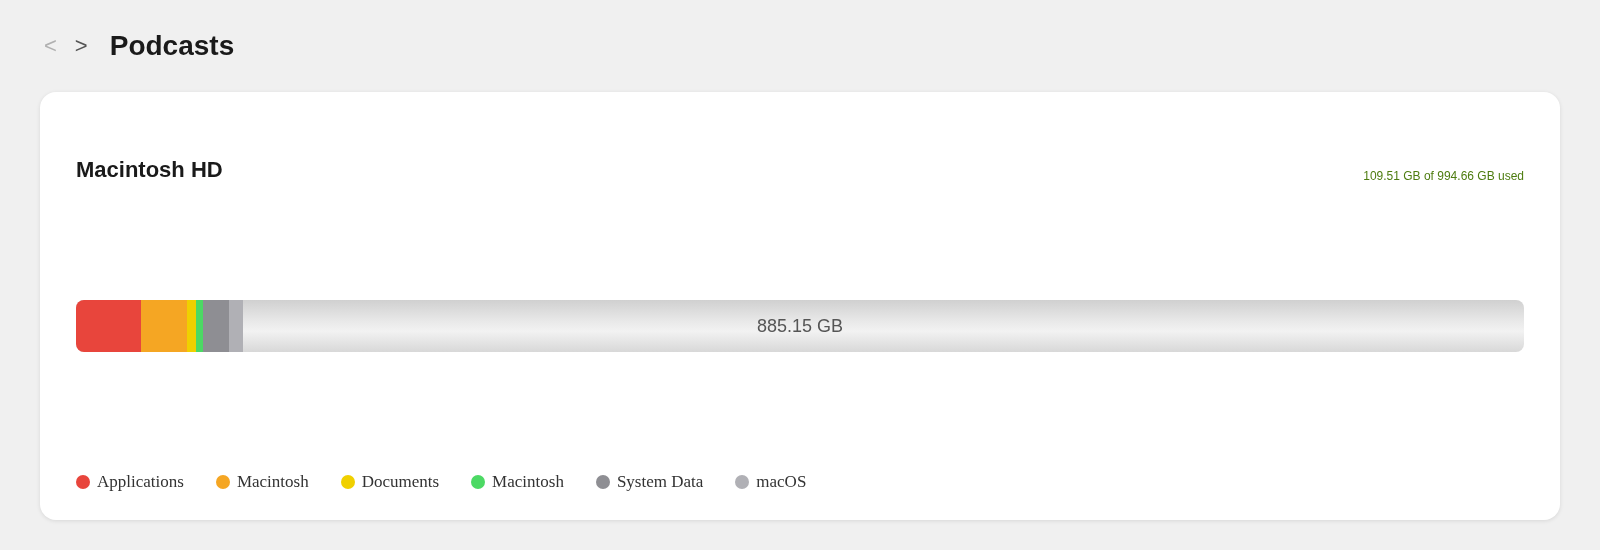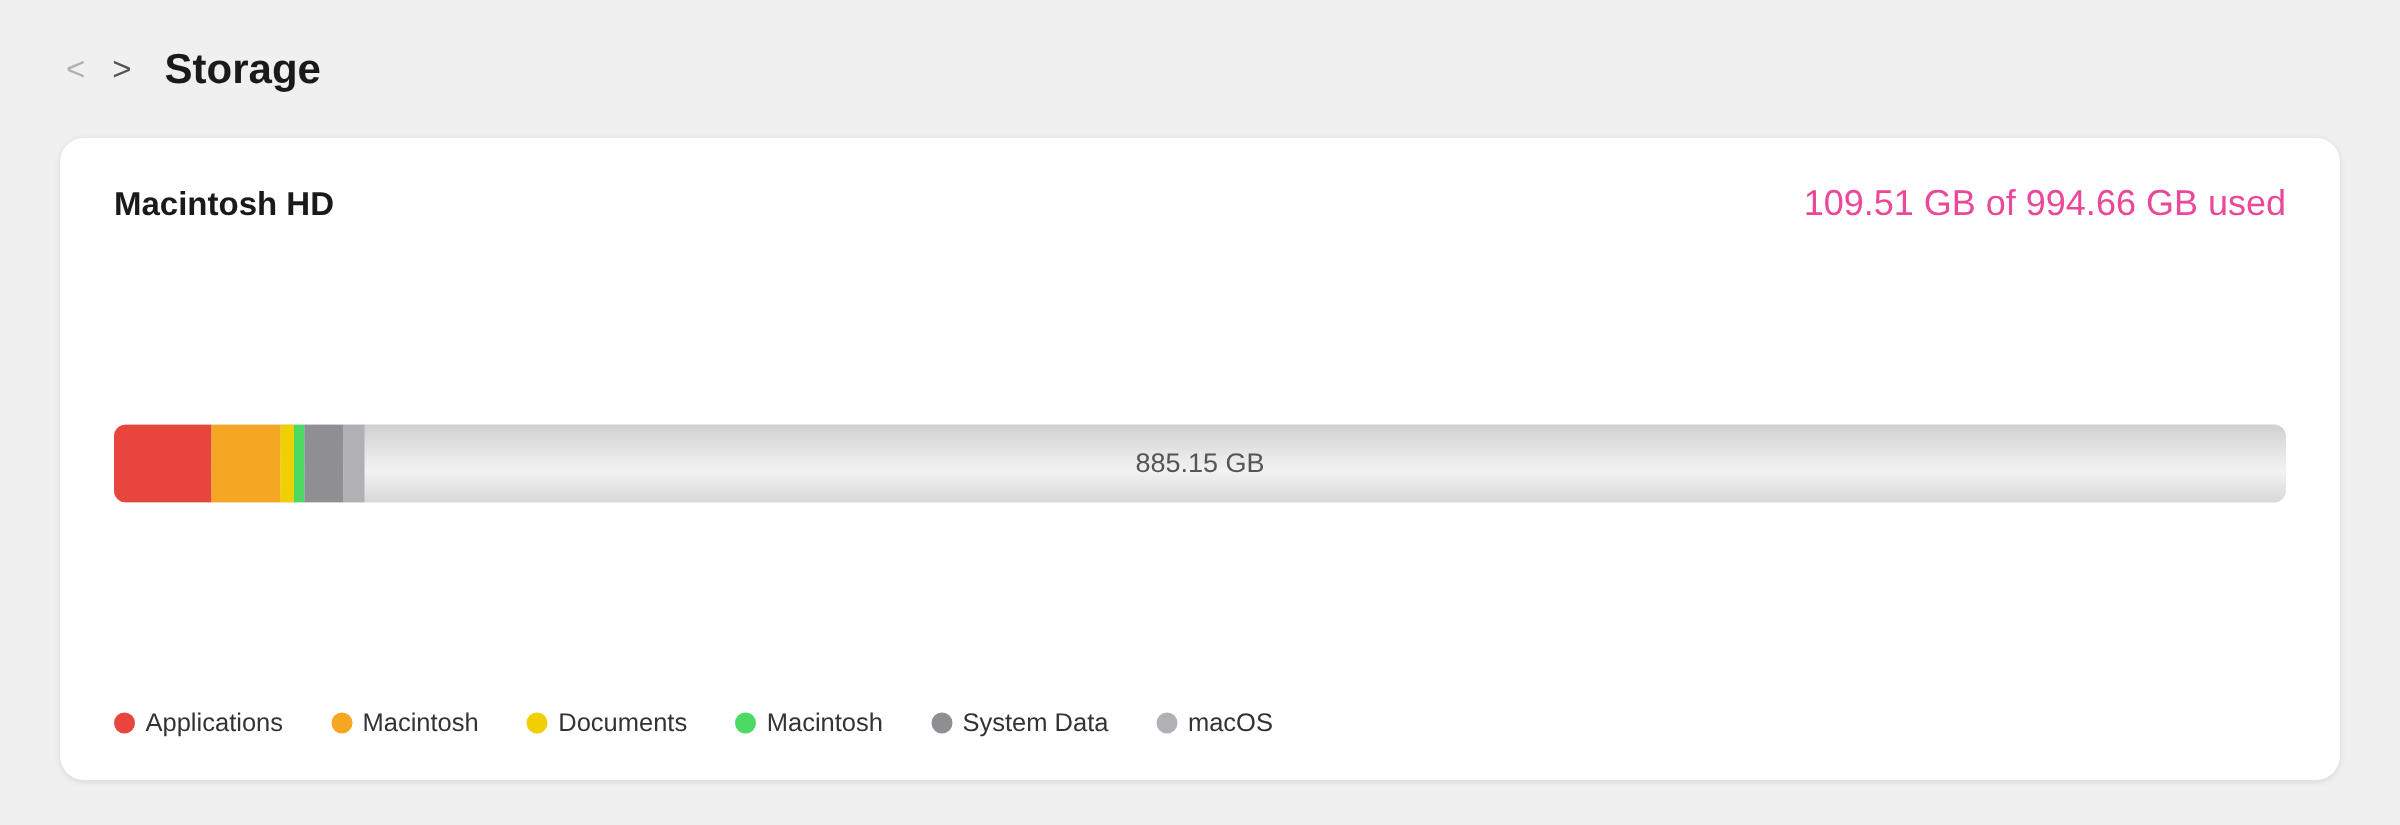--- a/index.html
+++ b/index.html
@@ -51,33 +51,34 @@
       box-shadow: 0 1px 4px rgba(0,0,0,0.10);
       flex: 1;
       display: flex;
       flex-direction: column;
       justify-content: space-between;
     }
 
     .card-header {
       display: flex;
       justify-content: space-between;
-      align-items: center;
+      align-items: flex-end;
       margin-bottom: 16px;
+      margin-top: 35px;
     }
 
     .disk-name {
       font-size: 22px;
       font-weight: 700;
       color: #1a1a1a;
     }
 
     .disk-usage {
-      font-size: 24px;
-      color: #ec4899;
+      font-size: 12px;
+      color: #4d7c0f;
       font-weight: 400;
     }
 
     .storage-bar-container {
       width: 100%;
       height: 52px;
       border-radius: 8px;
       overflow: hidden;
       background: linear-gradient(to bottom, #d0d0d0, #e8e8e8 40%, #f2f2f2 60%, #d8d8d8);
       display: flex;
@@ -105,36 +106,37 @@
       align-items: center;
       flex-wrap: wrap;
     }
 
     .legend-item {
       display: flex;
       align-items: center;
       gap: 7px;
       font-size: 17px;
       color: #333;
+      font-family: Liberation Serif, serif;
     }
 
     .legend-dot {
       width: 14px;
       height: 14px;
       border-radius: 50%;
       flex-shrink: 0;
     }
   </style>
 </head>
 <body>
 
 <div class="header">
   <button class="nav-btn" disabled="">&lt;</button>
   <button class="nav-btn">&gt;</button>
-  <span class="page-title">Storage</span>
+  <span class="page-title">Podcasts</span>
 </div>
 
 <div class="card">
   <div class="card-header">
     <span class="disk-name">Macintosh HD</span>
     <span class="disk-usage">109.51 GB of 994.66 GB used</span>
   </div>
 
   <div class="storage-bar-container" id="storage-bar">
 

